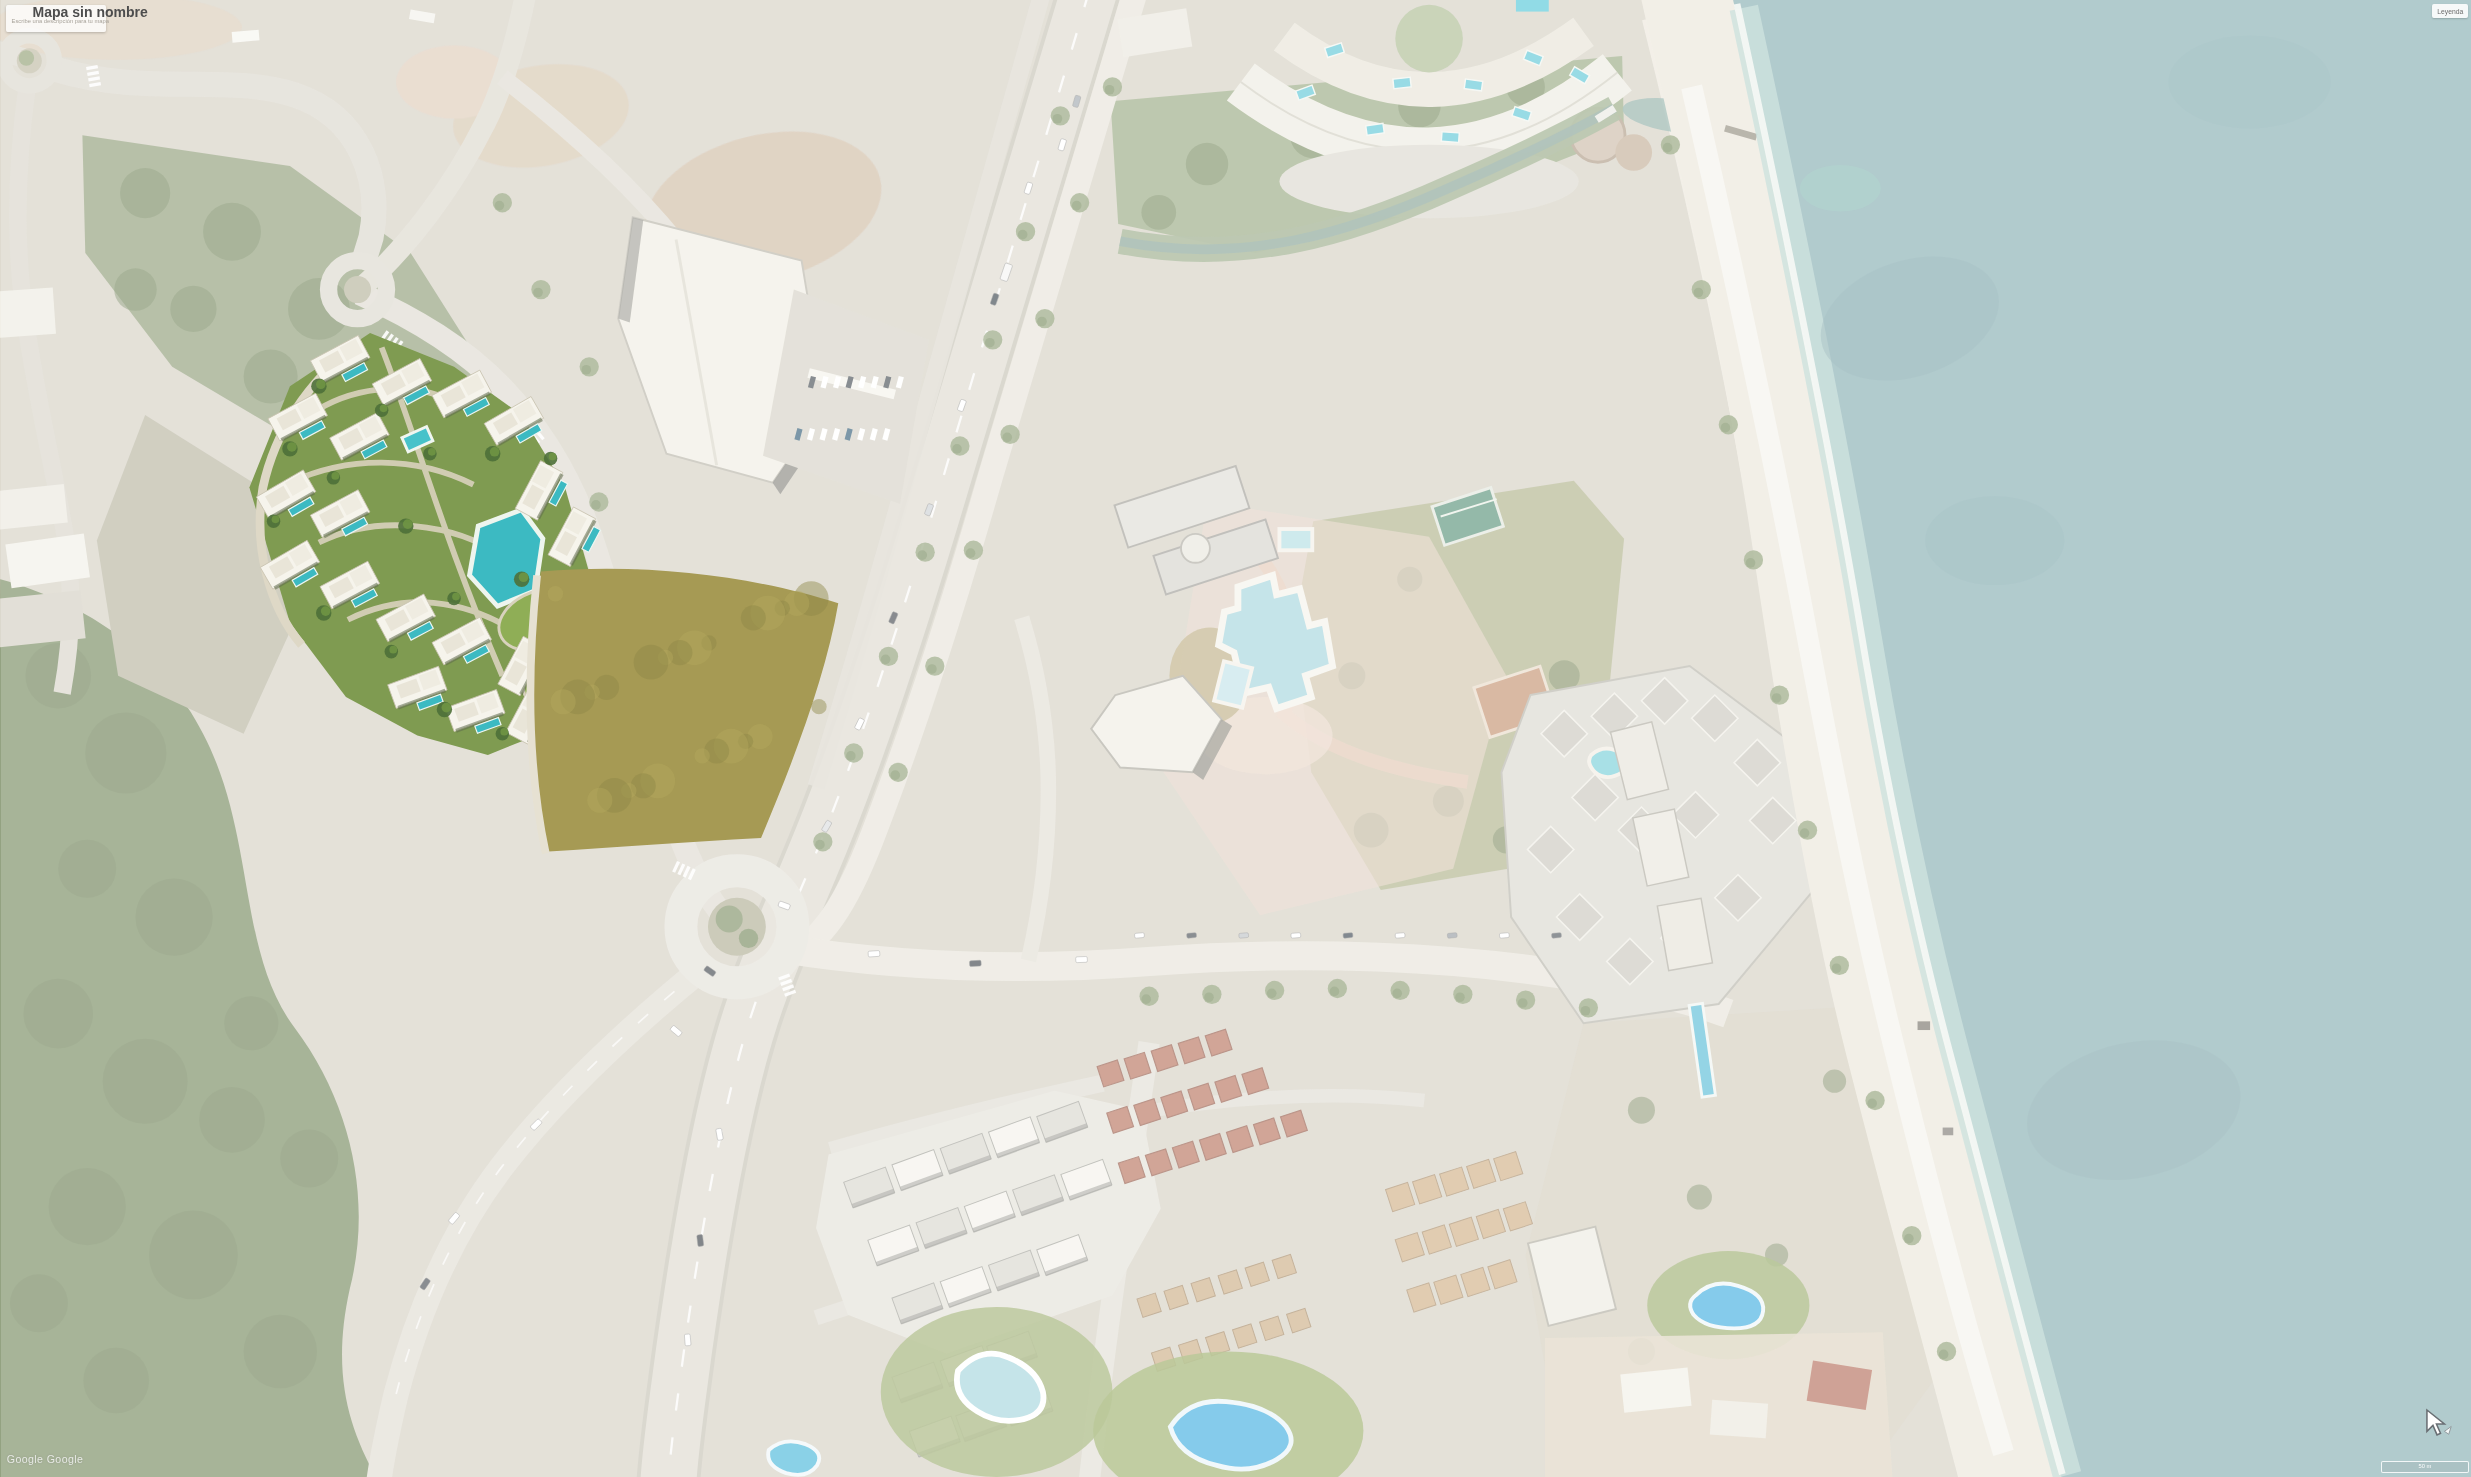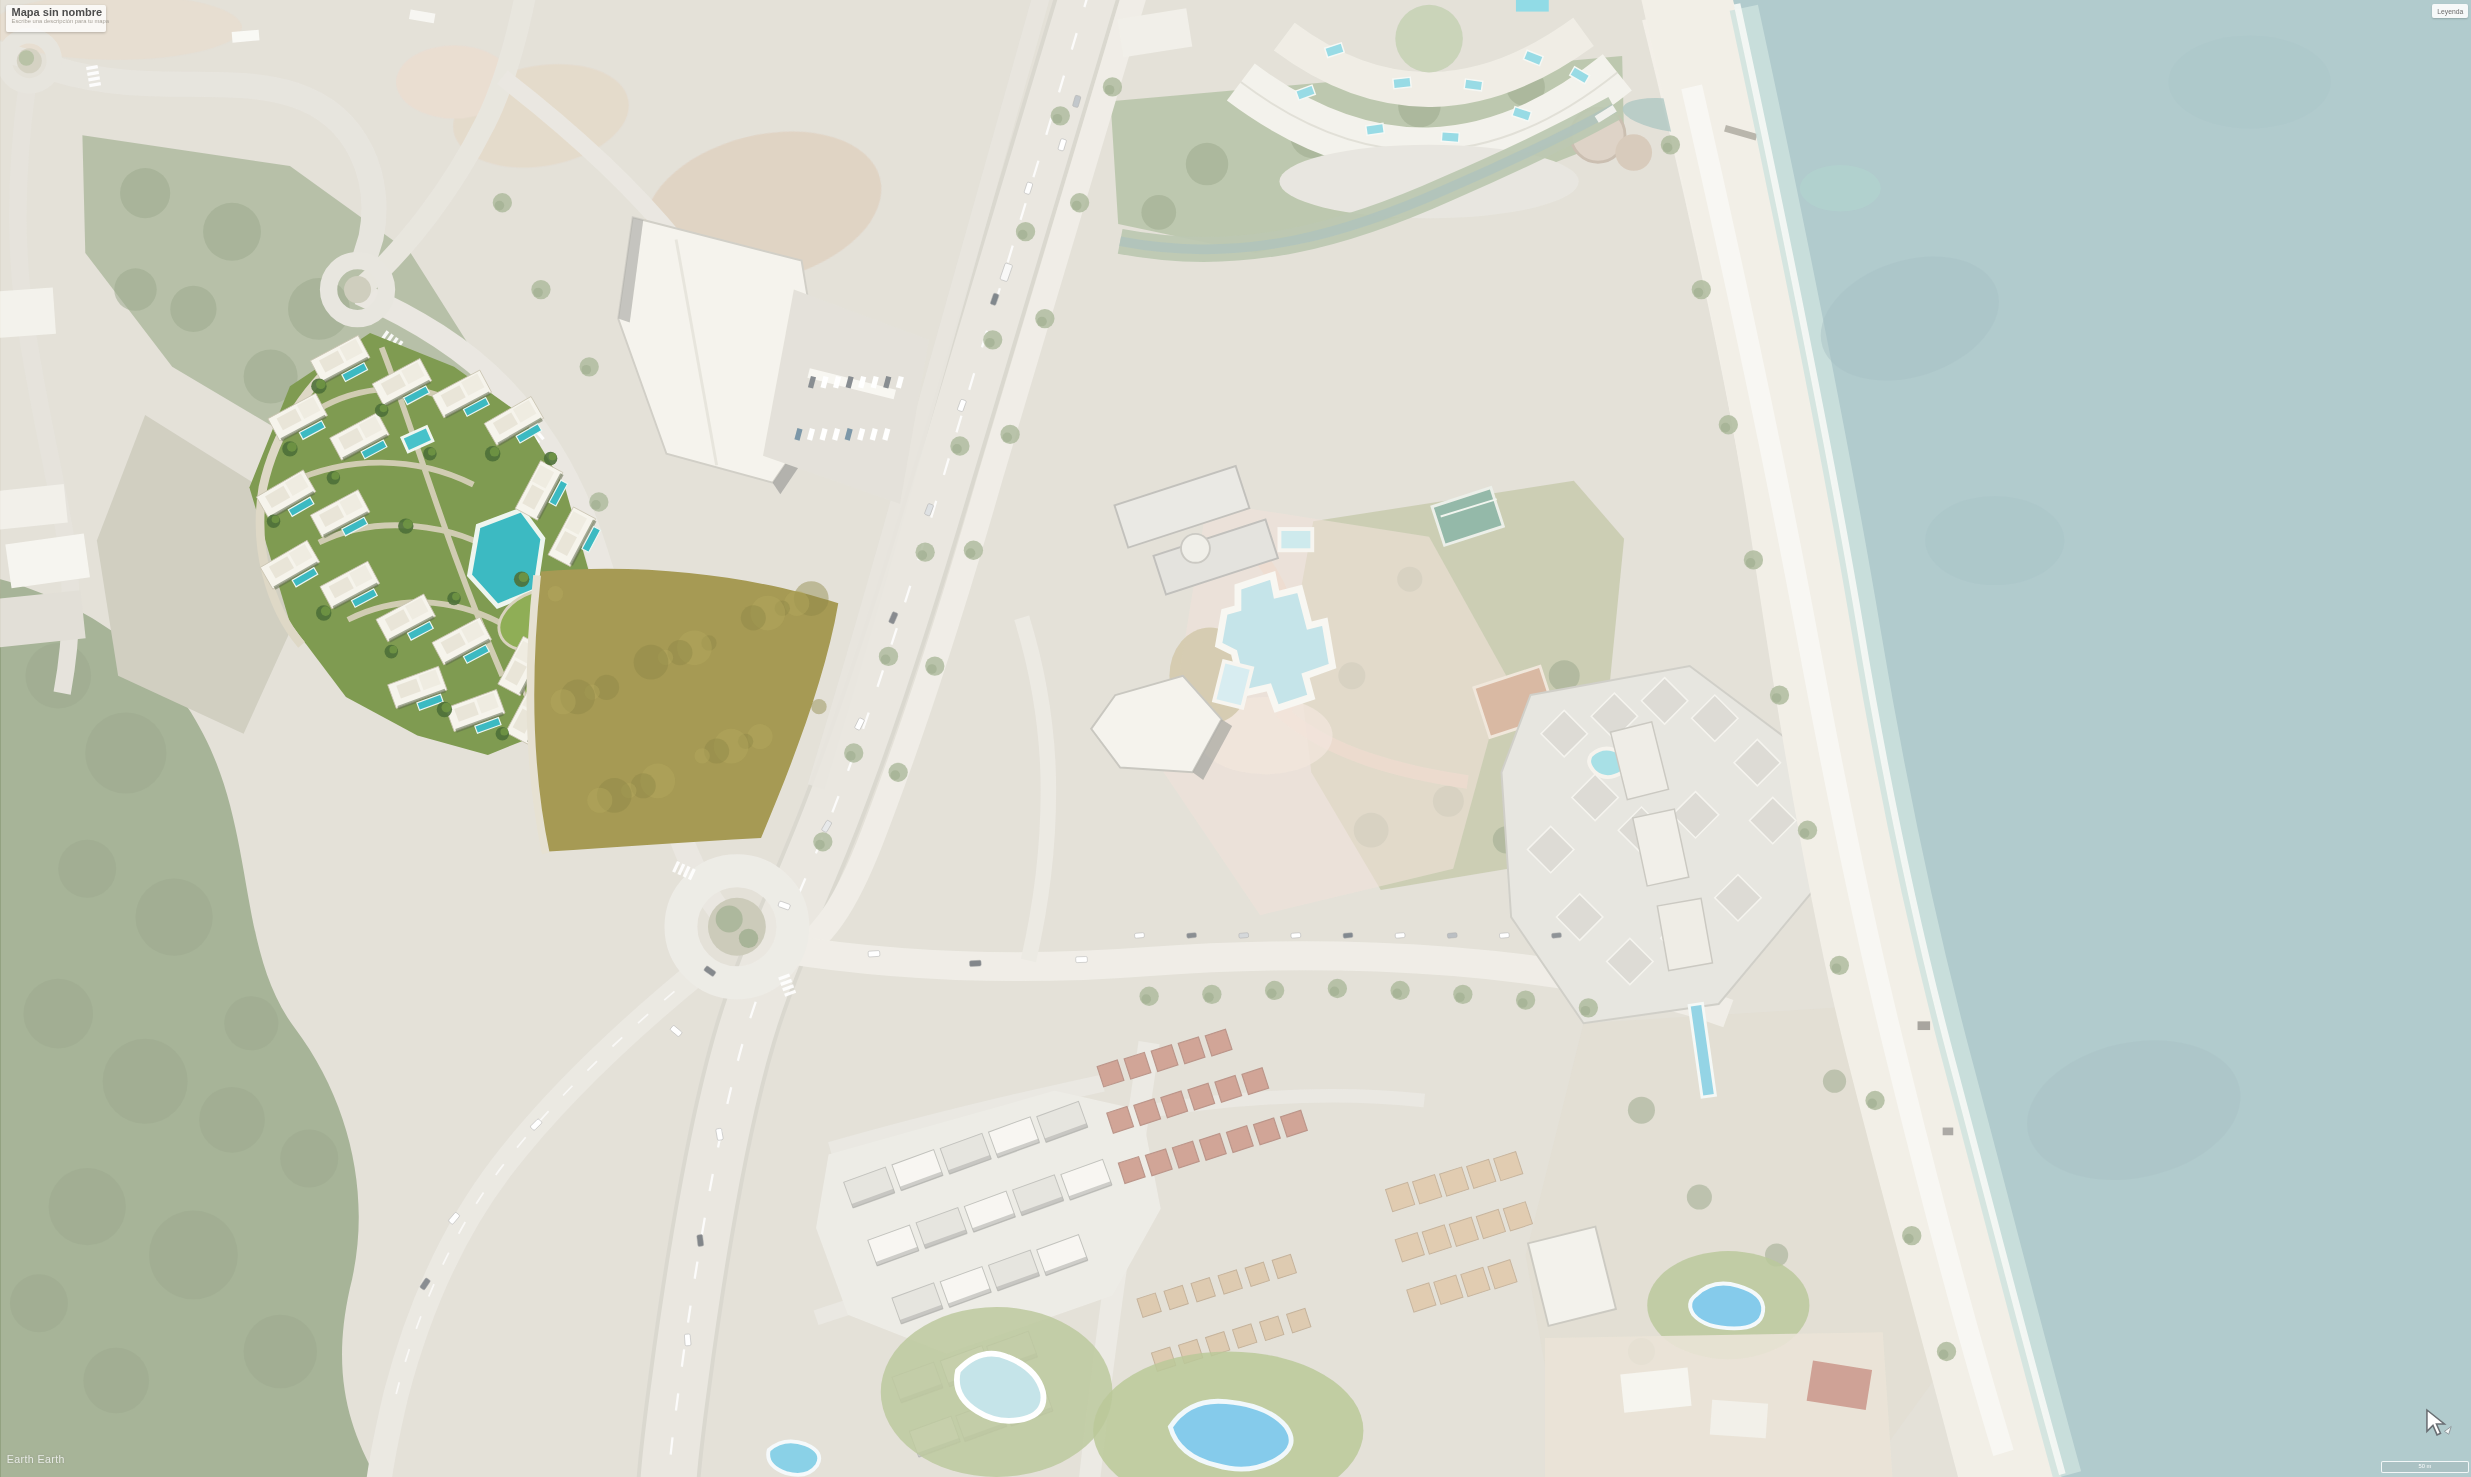--- a/index.html
+++ b/index.html
@@ -4,21 +4,21 @@
 <style>
   html,body{margin:0;padding:0;background:#d2cdbf;}
   body{width:2472px;height:1477px;overflow:hidden;position:relative;
        font-family:"Liberation Sans","DejaVu Sans",sans-serif;}
   #stage{position:absolute;inset:0;width:2472px;height:1477px;}
   svg{display:block;}
   
   .title-card{position:absolute;left:5.8px;top:4.8px;width:89px;min-height:21px;
       background:rgba(255,255,255,.78);border-radius:1.9px;
       box-shadow:0 1px 2.9px rgba(0,0,0,.22);padding:2.9px 5.8px 2.9px 5.8px;z-index:30;}
-  .title-card .t{font-size:11px;font-weight:bold;color:#4d4d4d;line-height:9.7px;white-space:nowrap;}
+  .title-card .t{font-size:14px;font-weight:bold;color:#4d4d4d;line-height:9.7px;white-space:nowrap;margin-left:21px;}
   .title-card .s{font-size:5.8px;color:#a8a39b;line-height:6.8px;margin-top:1px;white-space:nowrap;}
   .legend-btn{position:absolute;right:3.9px;top:3.9px;height:14.5px;padding:0 4.8px;
       background:rgba(255,255,255,.88);border-radius:1.9px;z-index:30;
       box-shadow:0 1px 1.9px rgba(0,0,0,.18);display:flex;align-items:center;}
   .legend-btn span{font-size:6.8px;color:#6d6d6d;}
   .watermark{position:absolute;left:6.8px;top:1453px;z-index:30;
       font-size:10.6px;letter-spacing:0.4px;color:rgba(255,255,255,.78);
       text-shadow:0 0 1.9px rgba(90,90,90,.35);}
   .scalebar{position:absolute;left:2381px;top:1461px;width:86px;height:9.7px;z-index:30;
       border:1px solid rgba(255,255,255,.85);border-radius:1.9px;
@@ -731,21 +731,21 @@
 
 <div class="title-card">
   <div class="t">Mapa sin nombre</div>
   <div class="s">Escribe una descripción para tu mapa</div>
 </div>
 
 <div class="legend-btn">
   <span>Leyenda</span>
 </div>
 
-<div class="watermark">Earth Earth</div>
+<div class="watermark">Google Google</div>
 
 <div class="scalebar">
   <span>50 m</span>
 </div>
 
 <div class="cursor">
   <svg width="33" height="37" viewBox="0 0 34 38">
     <polygon points="2,2 2,24 8.2,17.8 12.4,27.6 16,26 11.8,16.4 20,16.4" fill="#ffffff" stroke="#6a6f74" stroke-width="1.6"></polygon>
     <path d="M20,24 l7,-5 l-2.5,8 Z" fill="#ffffff" stroke="#8a8f94" stroke-width="1" opacity=".85"></path>
   </svg>

